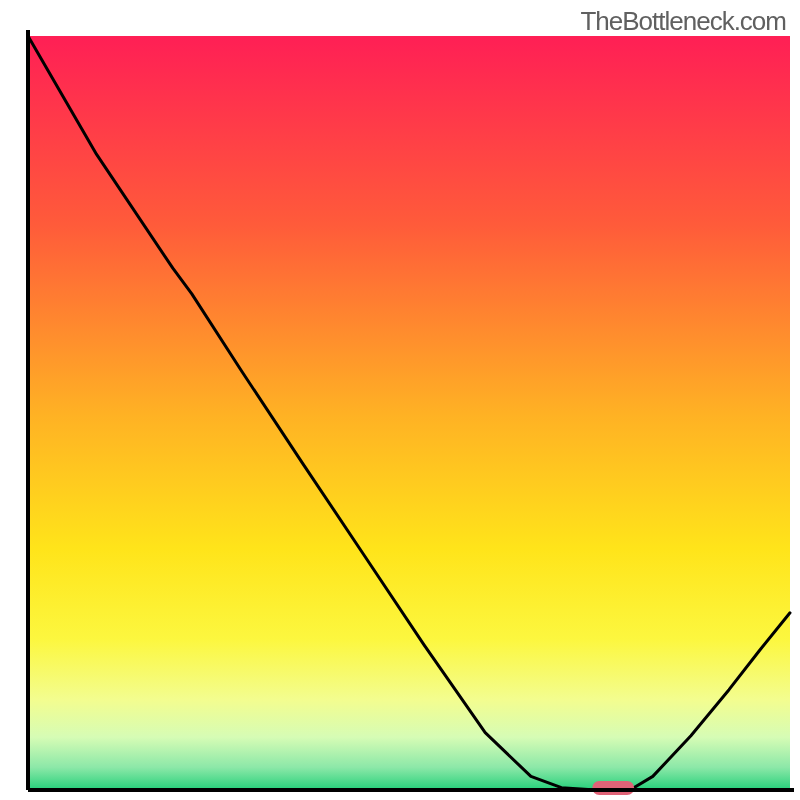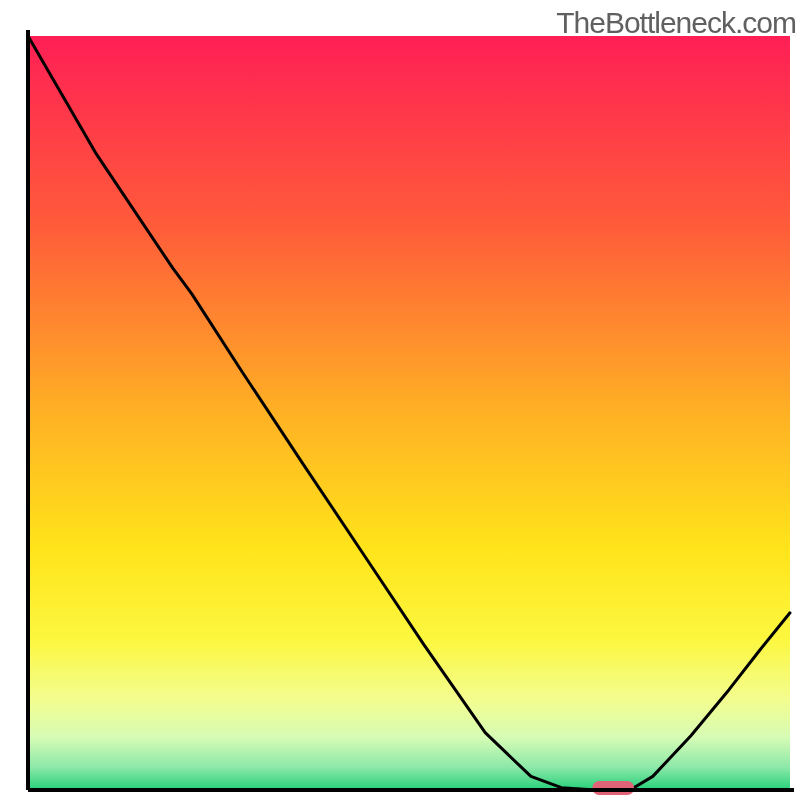--- a/index.html
+++ b/index.html
@@ -11,22 +11,22 @@
   background: #fff;
 }
 .chart-container {
   width: 800px;
   height: 800px;
   position: relative;
 }
 .watermark {
   position: absolute;
   top: 6px;
-  right: 4px;
-  font-size: 30px;
+  right: 14px;
+  font-size: 26px;
   color: #606060;
   letter-spacing: -1px;
   font-weight: normal;
 }
 svg {
   display: block;
 }
 </style>
 </head>
 <body>

